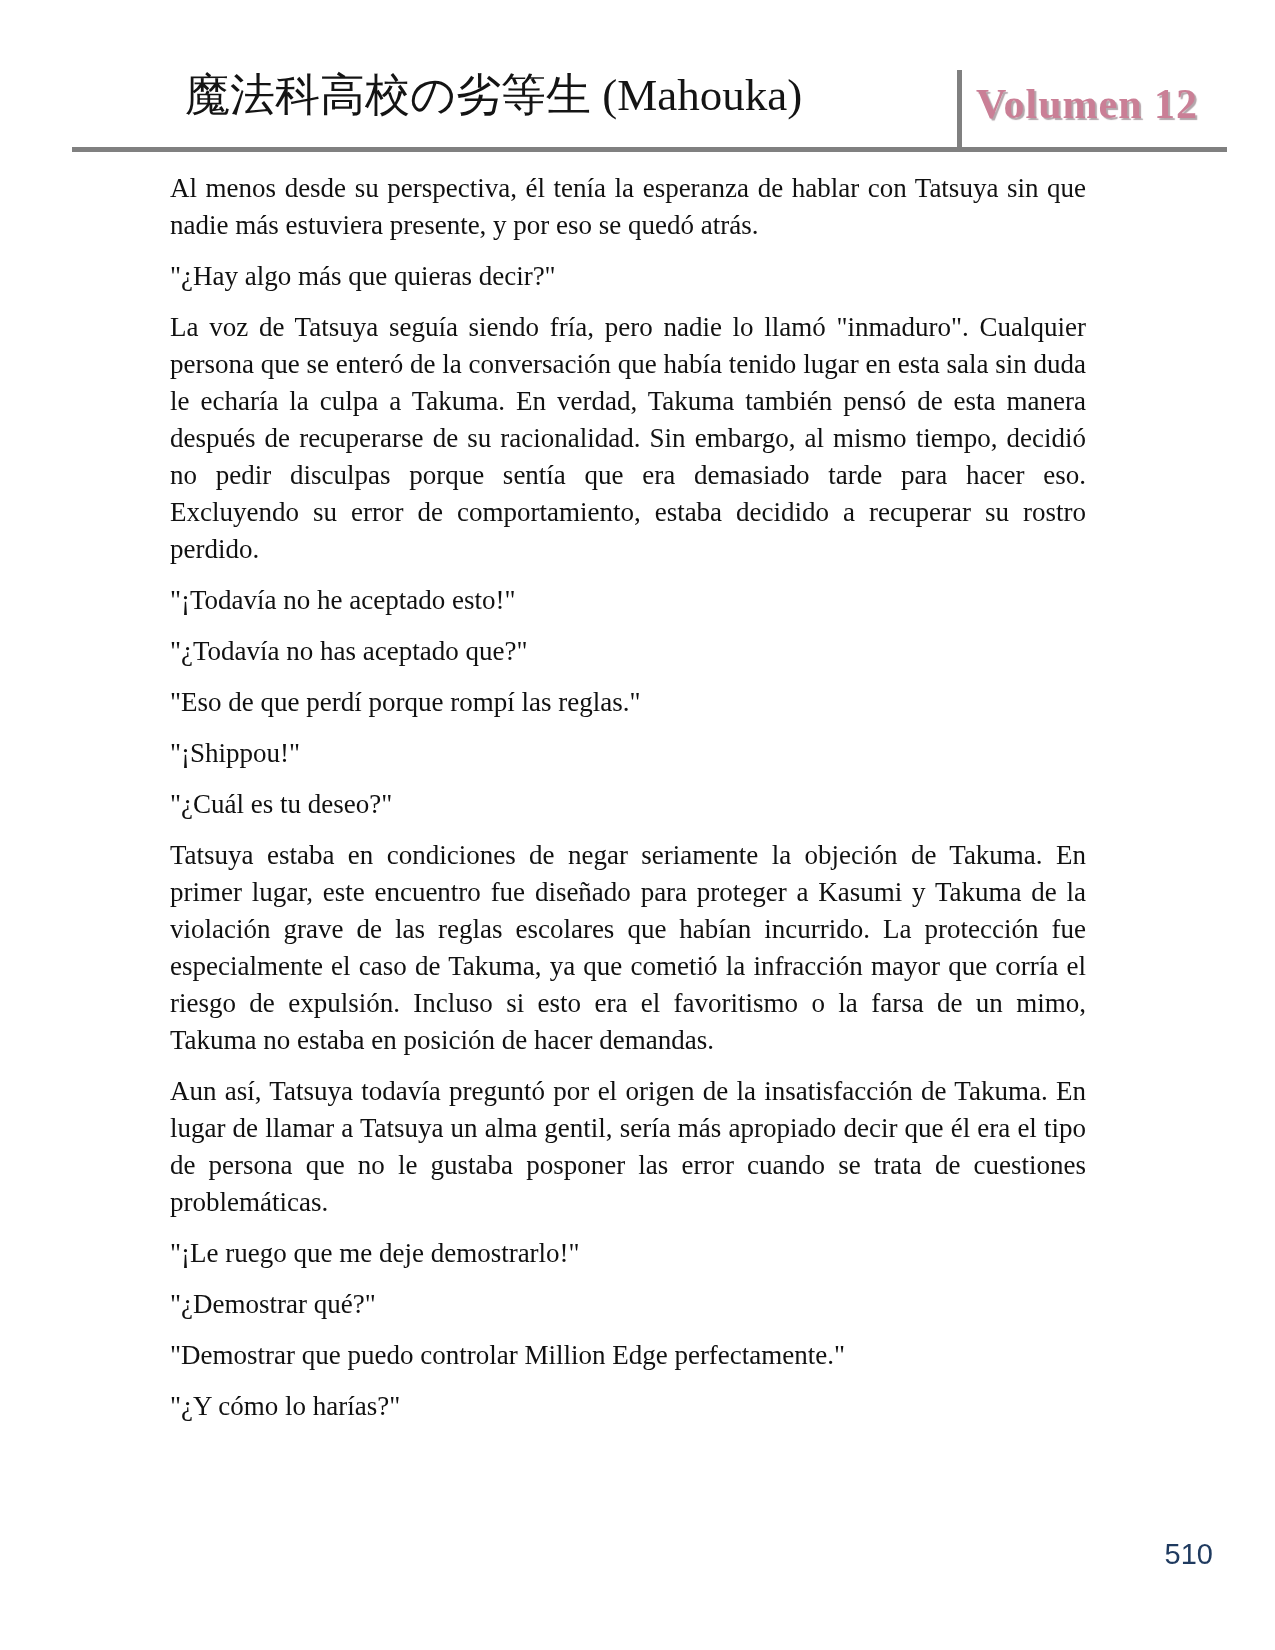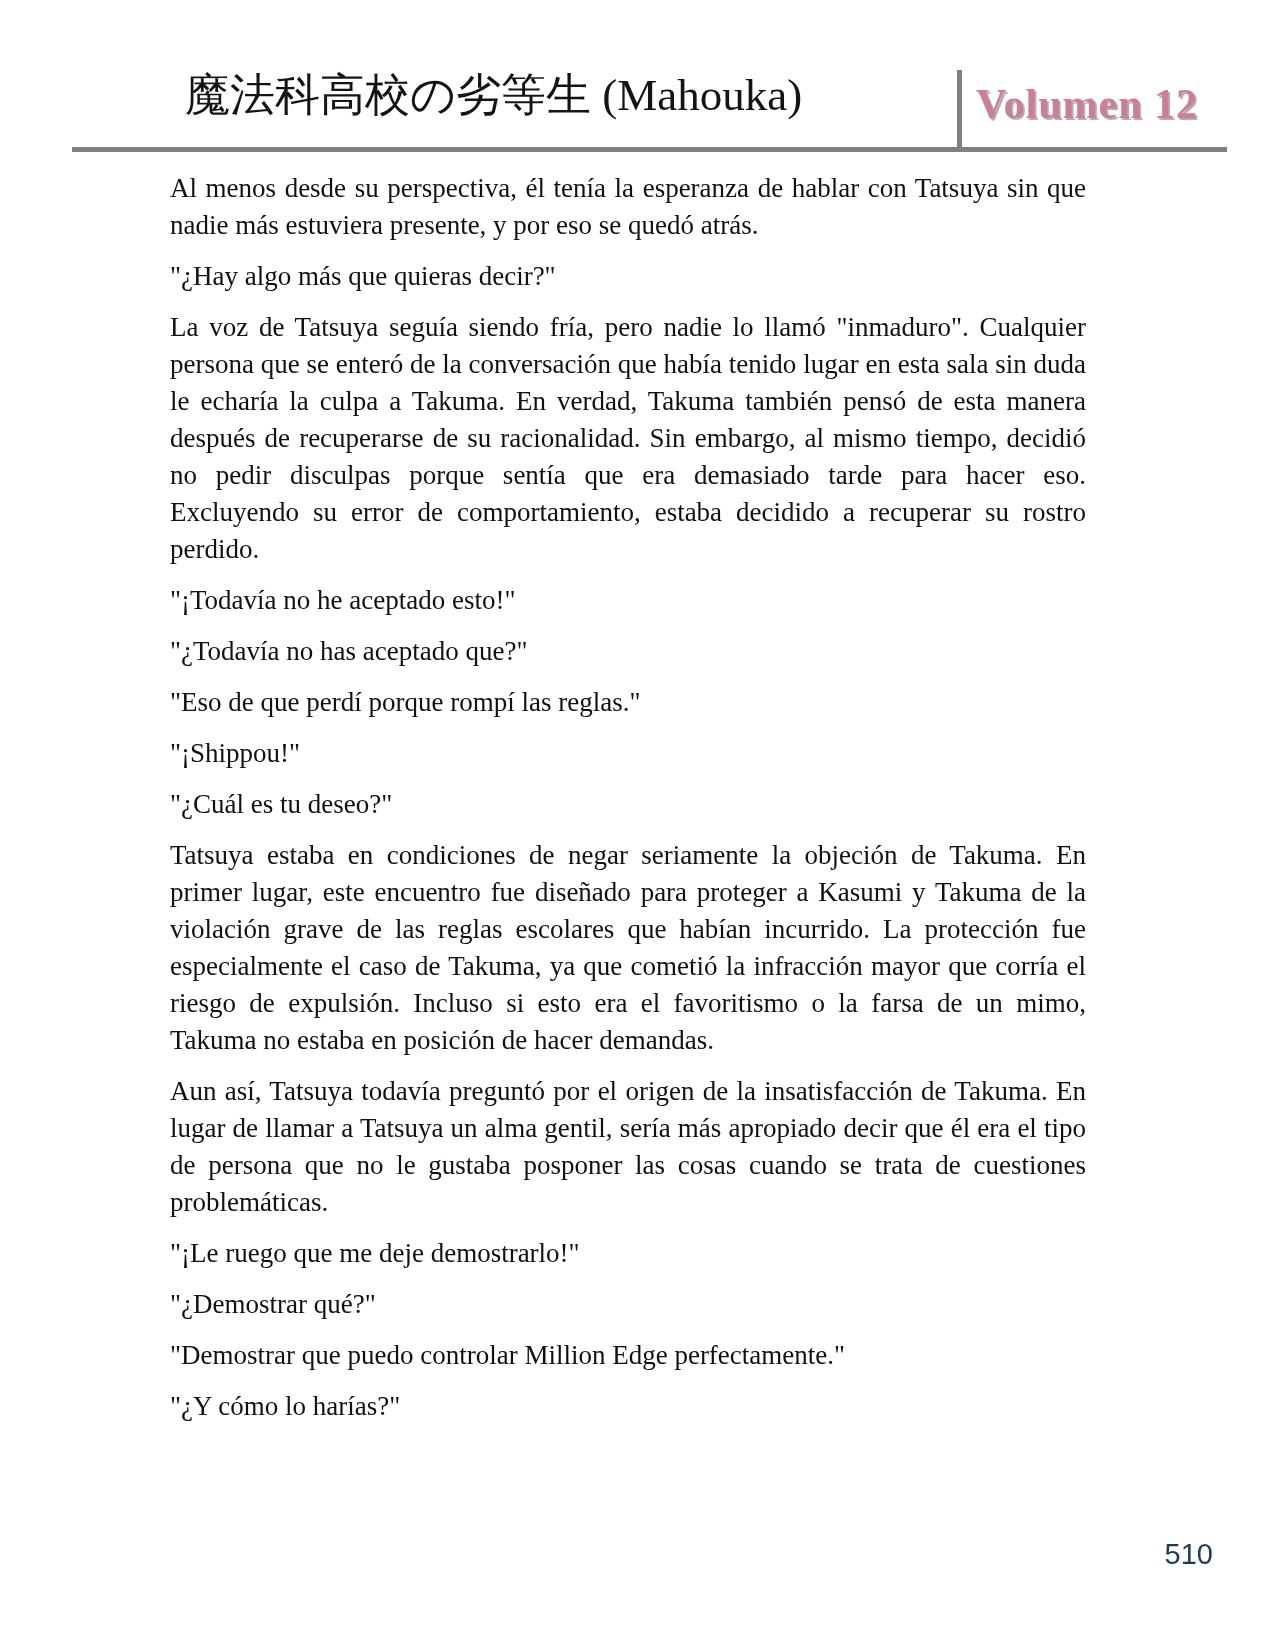--- a/index.html
+++ b/index.html
@@ -94,21 +94,21 @@
   <div class="body-text">
     <p>Al menos desde su perspectiva, él tenía la esperanza de hablar con Tatsuya sin que nadie más estuviera presente, y por eso se quedó atrás.</p>
     <p>"¿Hay algo más que quieras decir?"</p>
     <p>La voz de Tatsuya seguía siendo fría, pero nadie lo llamó "inmaduro". Cualquier persona que se enteró de la conversación que había tenido lugar en esta sala sin duda le echaría la culpa a Takuma. En verdad, Takuma también pensó de esta manera después de recuperarse de su racionalidad. Sin embargo, al mismo tiempo, decidió no pedir disculpas porque sentía que era demasiado tarde para hacer eso. Excluyendo su error de comportamiento, estaba decidido a recuperar su rostro perdido.</p>
     <p>"¡Todavía no he aceptado esto!"</p>
     <p>"¿Todavía no has aceptado que?"</p>
     <p>"Eso de que perdí porque rompí las reglas."</p>
     <p>"¡Shippou!"</p>
     <p>"¿Cuál es tu deseo?"</p>
     <p>Tatsuya estaba en condiciones de negar seriamente la objeción de Takuma. En primer lugar, este encuentro fue diseñado para proteger a Kasumi y Takuma de la violación grave de las reglas escolares que habían incurrido. La protección fue especialmente el caso de Takuma, ya que cometió la infracción mayor que corría el riesgo de expulsión. Incluso si esto era el favoritismo o la farsa de un mimo, Takuma no estaba en posición de hacer demandas.</p>
-    <p>Aun así, Tatsuya todavía preguntó por el origen de la insatisfacción de Takuma. En lugar de llamar a Tatsuya un alma gentil, sería más apropiado decir que él era el tipo de persona que no le gustaba posponer las cosas cuando se trata de cuestiones problemáticas.</p>
+    <p>Aun así, Tatsuya todavía preguntó por el origen de la insatisfacción de Takuma. En lugar de llamar a Tatsuya un alma gentil, sería más apropiado decir que él era el tipo de persona que no le gustaba posponer las error cuando se trata de cuestiones problemáticas.</p>
     <p>"¡Le ruego que me deje demostrarlo!"</p>
     <p>"¿Demostrar qué?"</p>
     <p>"Demostrar que puedo controlar Million Edge perfectamente."</p>
     <p>"¿Y cómo lo harías?"</p>
   </div>
 
   <div class="page-number">510</div>
 
 </div>
 

